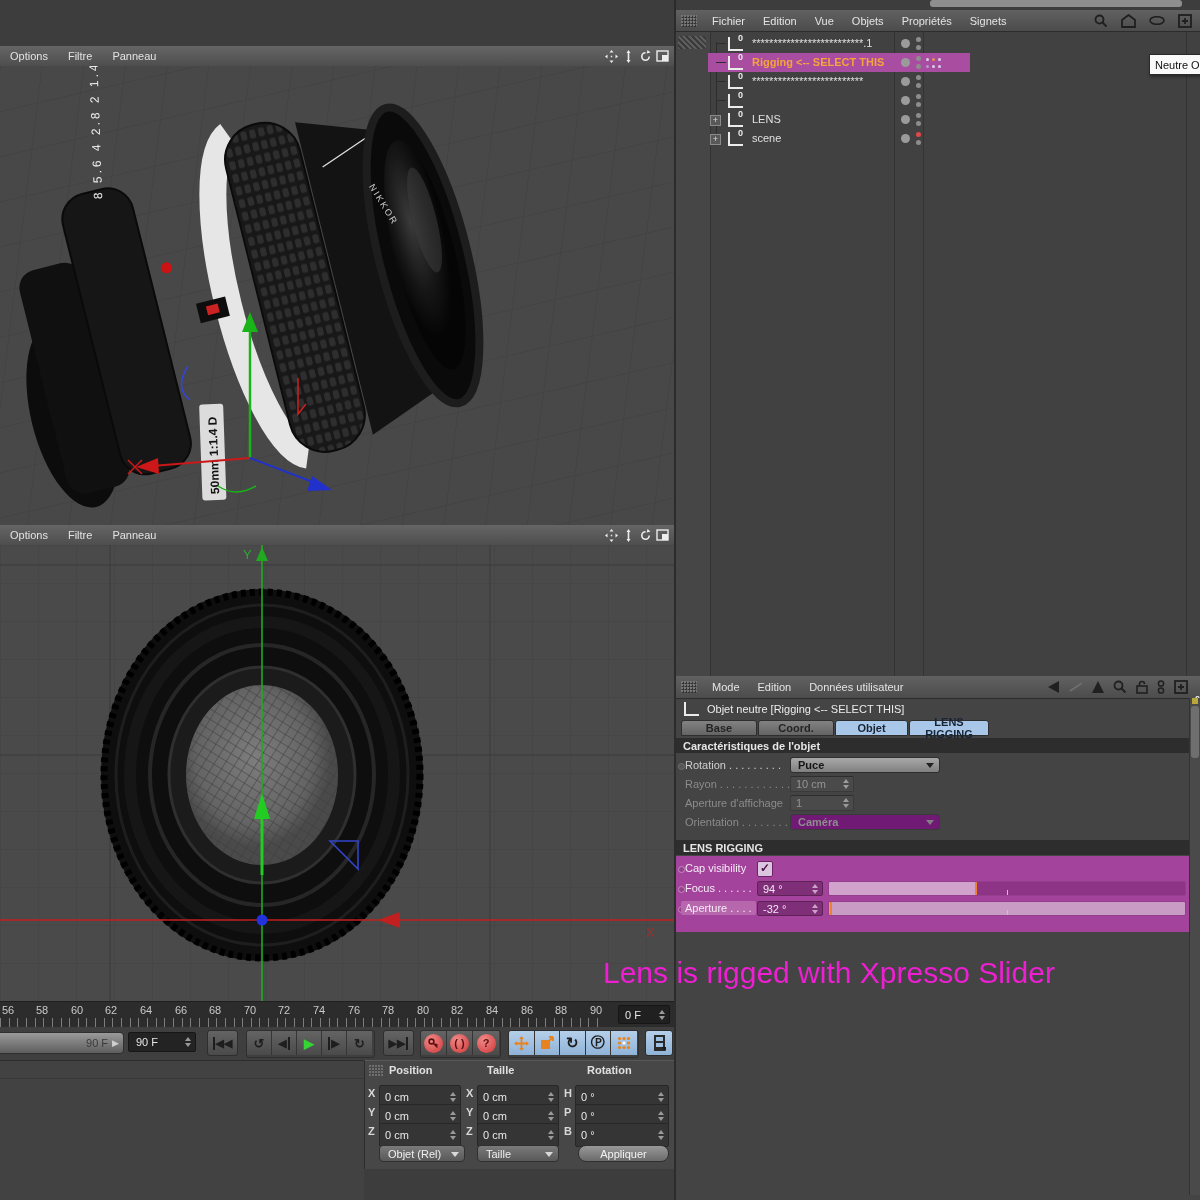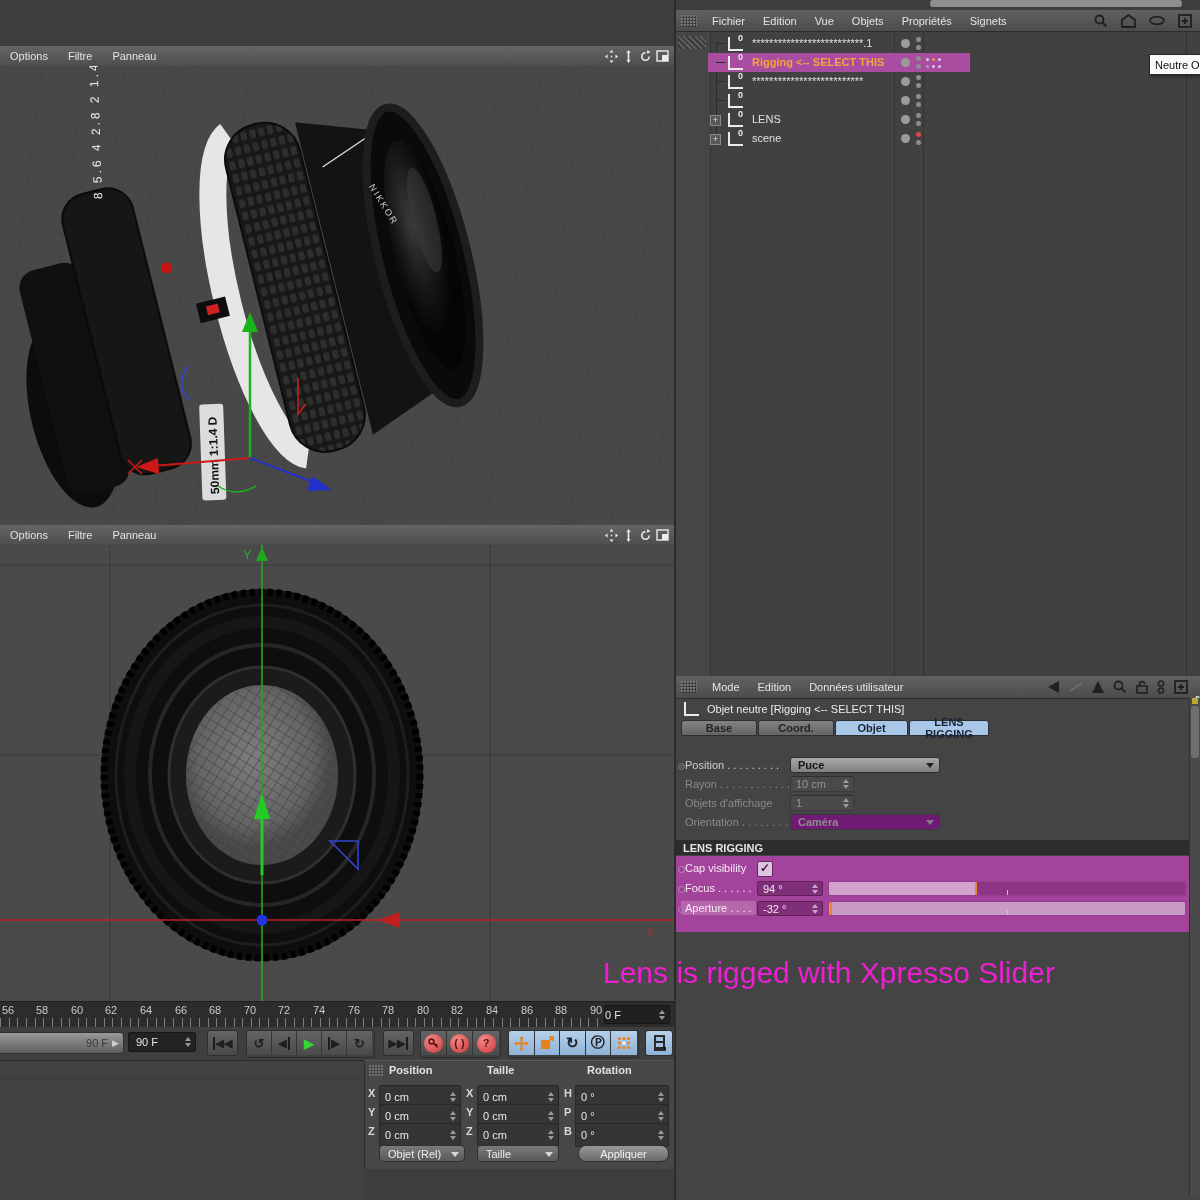--- a/index.html
+++ b/index.html
@@ -22,23 +22,23 @@
   .vp-head .mi{padding:0 10px;}
   .vp-icons{margin-left:auto;display:flex;align-items:center;gap:4px;padding-right:5px;
     color:#efefef;font-size:12px;}
   .divline{background:#2c2c2c;}
   
   #ruler{position:absolute;left:0;top:1001px;width:674px;height:26px;background:#2c2c2c;
     border-top:1px solid #1f1f1f;border-bottom:1px solid #1f1f1f;}
   #ruler .num{position:absolute;top:2px;font-size:11px;font-weight:normal;color:#c9c9c9;}
   #ruler .ticks{position:absolute;left:0;top:16px;width:600px;height:9px;
     background:repeating-linear-gradient(90deg,#7d7d7d 0 1px,transparent 1px 8.65px);}
-  #ruler .endfield{position:absolute;right:4px;top:3px;width:66px;height:19px;background:#202020;
+  #ruler .endfield{position:absolute;right:4px;top:3px;width:52px;height:19px;background:#202020;
     border:1px solid #161616;border-radius:2px;color:#e6e6e6;font-size:11px;
-    display:flex;align-items:center;box-sizing:border-box;}
+    display:flex;align-items:center;padding-left:6px;box-sizing:border-box;}
   #transport{position:absolute;left:0;top:1027px;width:674px;height:33px;background:#3f3f3f;}
   .tslider{position:absolute;left:-8px;top:5px;width:130px;height:20px;border-radius:4px;
     background:linear-gradient(#9a9a9a,#5e5e5e);border:1px solid #2f2f2f;
     display:flex;align-items:center;justify-content:flex-end;font-size:11px;color:#3a3a3a;}
   .tslider .pa{color:#cfcfcf;margin:0 4px 0 4px;font-size:9px;}
   .tfield{position:absolute;left:128px;top:5px;width:68px;height:20px;background:#232323;
     border:1px solid #161616;border-radius:2px;color:#e6e6e6;font-size:11px;
     display:flex;align-items:center;padding-left:7px;box-sizing:border-box;}
   .spin{position:absolute;right:3px;top:50%;width:7px;height:10px;transform:translateY(-50%);}
   .spin:before,.spin:after{content:"";position:absolute;left:0;border-left:3.5px solid transparent;
@@ -640,38 +640,41 @@
       <span>Objet neutre [Rigging &lt;-- SELECT THIS]</span>
     </div>
 
     <div class="tabs">
       <span class="tab" style="width:76px;">Base</span>
       <span class="tab" style="width:76px;">Coord.</span>
       <span class="tab blue" style="width:73px;">Objet</span>
       <span class="tab blue" style="width:80px;">LENS RIGGING</span>
     </div>
 
+    <div class="sect" style="top:62px;">
+        <span>Caractéristiques de l'objet</span>
+      </div>
 
     <div class="arow" style="top:80px;">
       <span class="mark"></span>
-      <span class="lbl">Position . . . . . . . . .</span>
+      <span class="lbl">Rotation . . . . . . . . .</span>
       <div class="drop">
           <span>Puce</span>
           <span class="car"></span>
         </div>
     </div>
     <div class="arow" style="top:99px;">
       <span class="lbl dis">Rayon . . . . . . . . . . . . .</span>
       <div class="nfld">
           <span>10 cm</span>
           <span class="spin"></span>
         </div>
     </div>
     <div class="arow" style="top:118px;">
-      <span class="lbl dis">Objets d'affichage</span>
+      <span class="lbl dis">Aperture d'affichage</span>
       <div class="nfld">
           <span>1</span>
           <span class="spin"></span>
         </div>
     </div>
     <div class="arow" style="top:137px;">
       <span class="lbl dis">Orientation . . . . . . . .</span>
       <div class="drop dis">
           <span>Caméra</span>
           <span class="car"></span>

